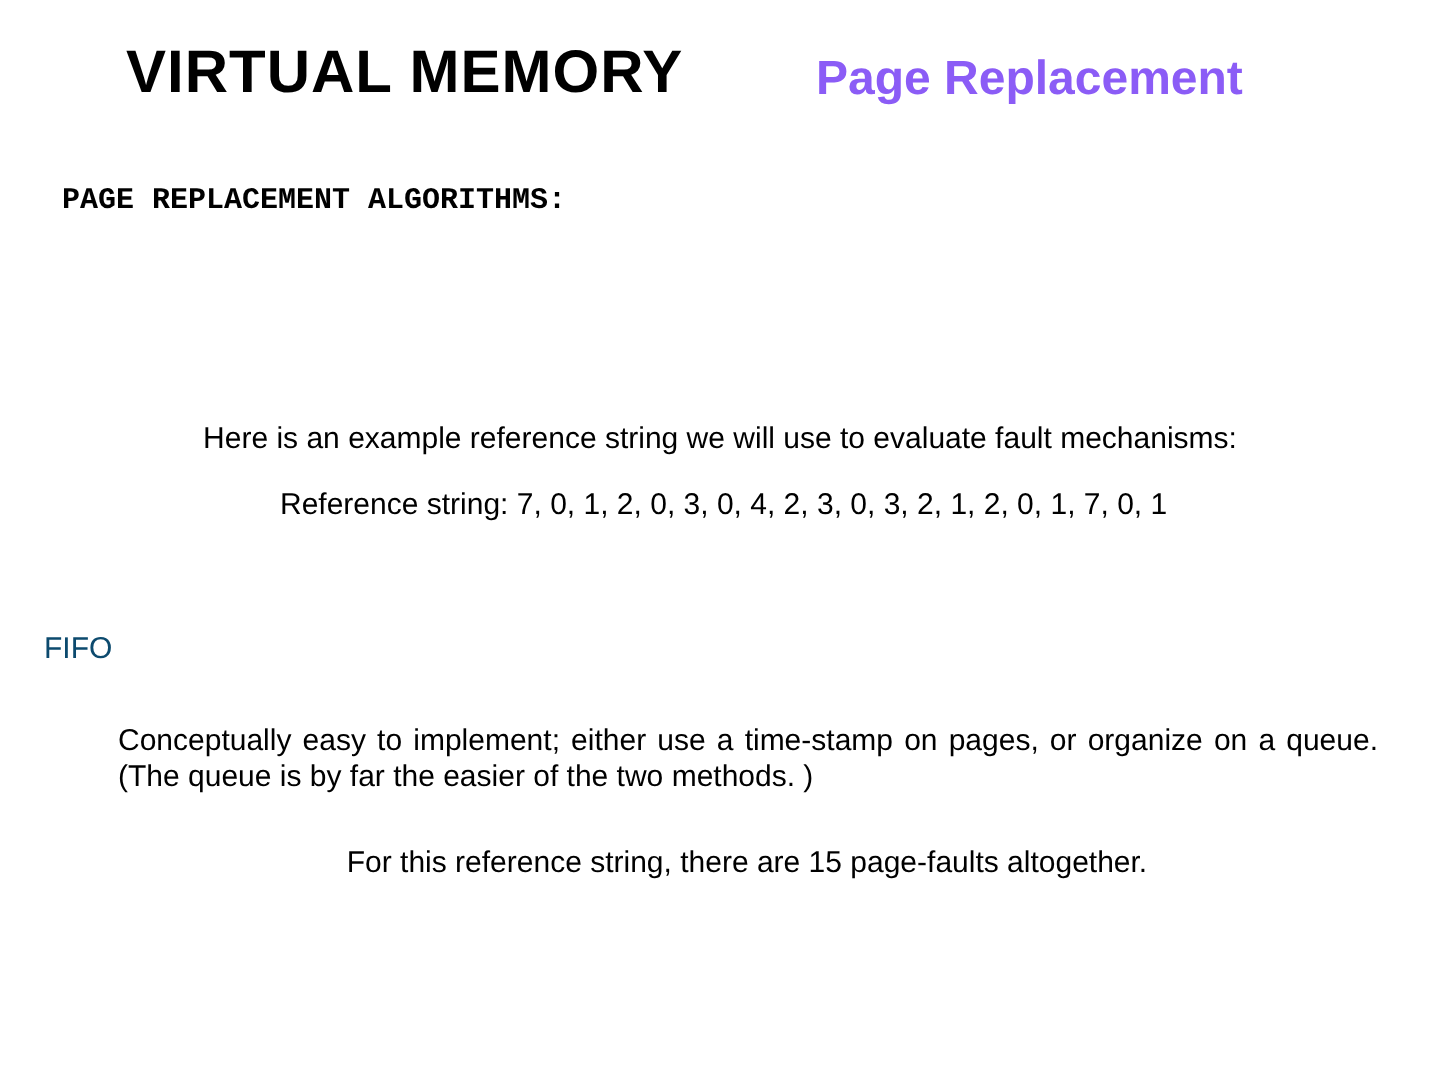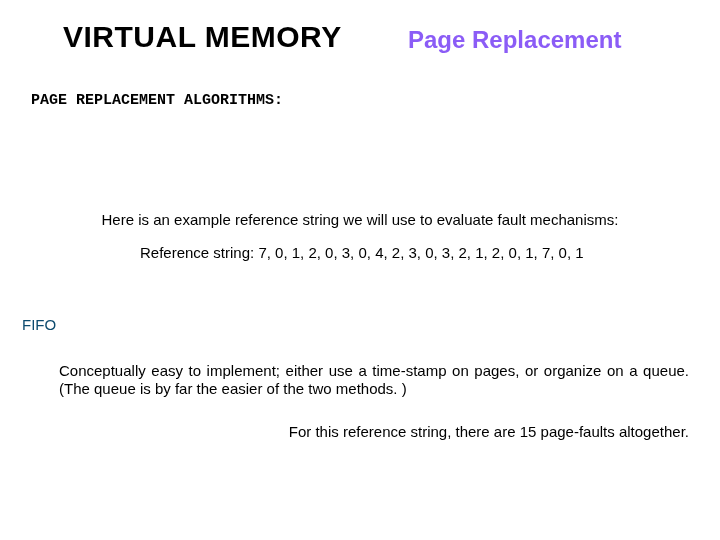--- a/index.html
+++ b/index.html
@@ -83,21 +83,21 @@
     text-align: justify;
     line-height: 1.18;
     margin-left: 37px;
   }
   .body4 {
     position: absolute;
     top: 423px;
     left: 22px;
     right: 31px;
     font-size: 15px;
-    text-align: right;
+    text-align: center;
     margin-left: 36px;
   }
 </style>
 </head>
 <body>
 
 <div class="slide">
 
   <div class="title-left">VIRTUAL MEMORY</div>
 

